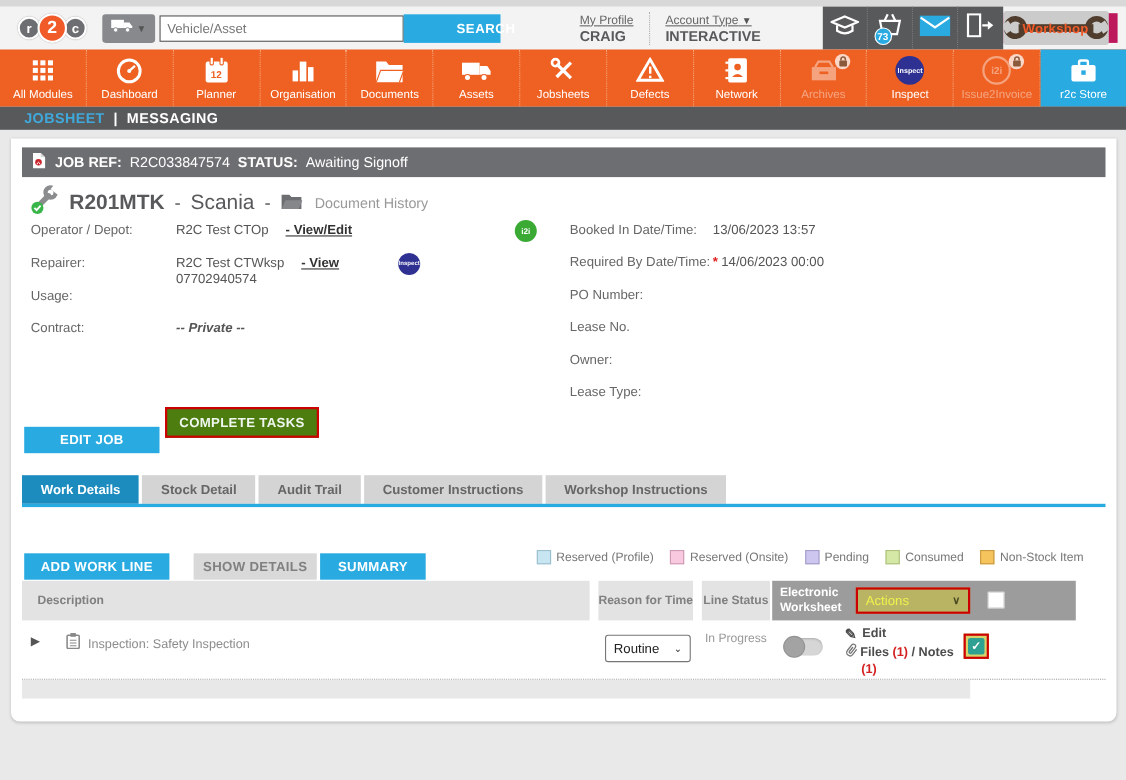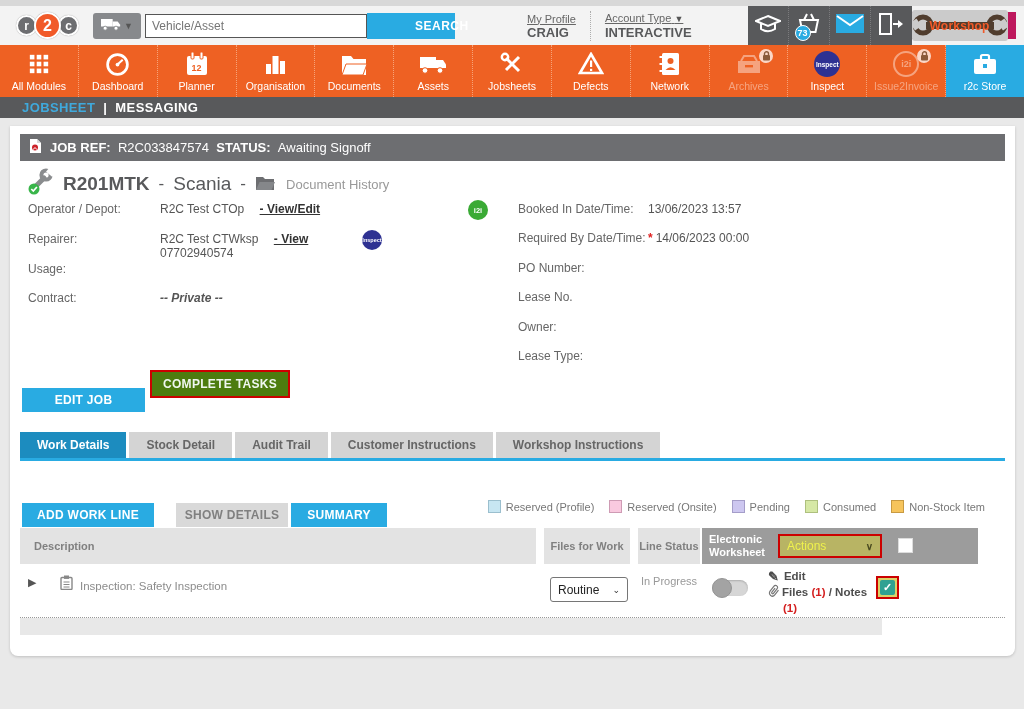--- a/index.html
+++ b/index.html
@@ -482,21 +482,21 @@
         <span class="swatch" style="background:#D6E8A5;border:1px solid #AEC07E"></span>
         <span>Consumed</span>
       </span>
     <span class="leg-item">
         <span class="swatch" style="background:#F6C45C;border:1px solid #C89A42"></span>
         <span>Non-Stock Item</span>
       </span>
   </div>
 
   <div class="th th-desc">Description</div>
-  <div class="th th-center th-reason">Files for Work</div>
+  <div class="th th-center th-reason">Reason for Time</div>
   <div class="th th-center th-line">Line Status</div>
   <div class="th-dark">
     <span class="ew-label">Electronic Worksheet</span>
     <div class="actions-dd">
       <span class="at">Actions</span>
       <span class="ac">∨</span>
     </div>
     <span class="hdr-check"></span>
   </div>
 

